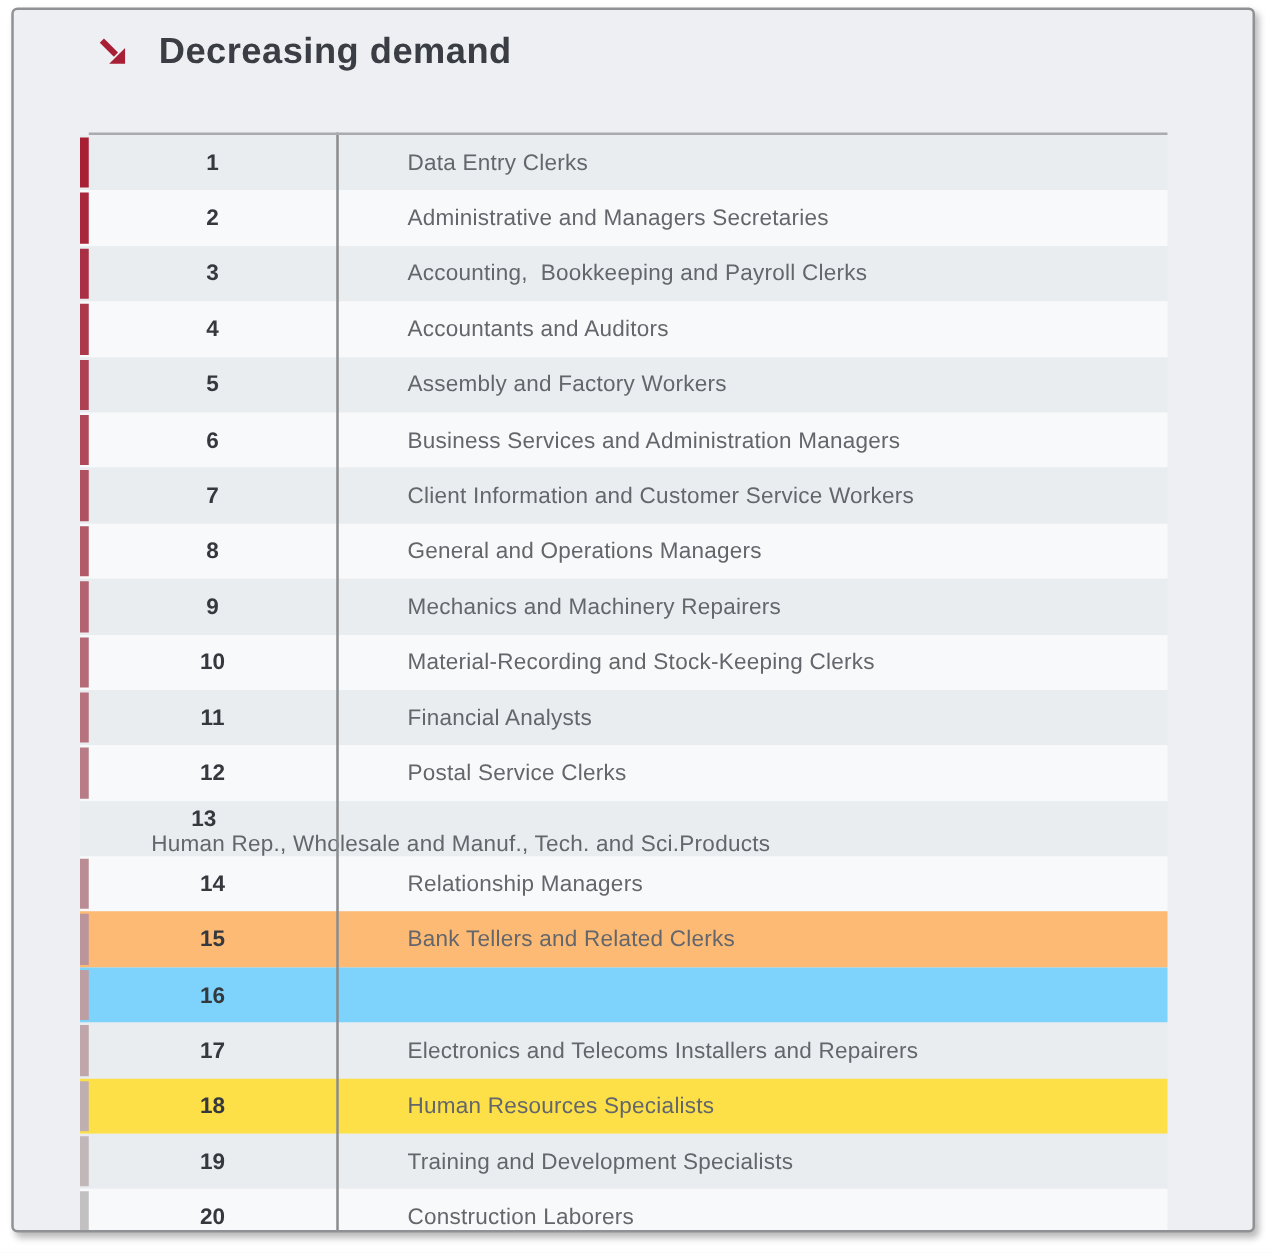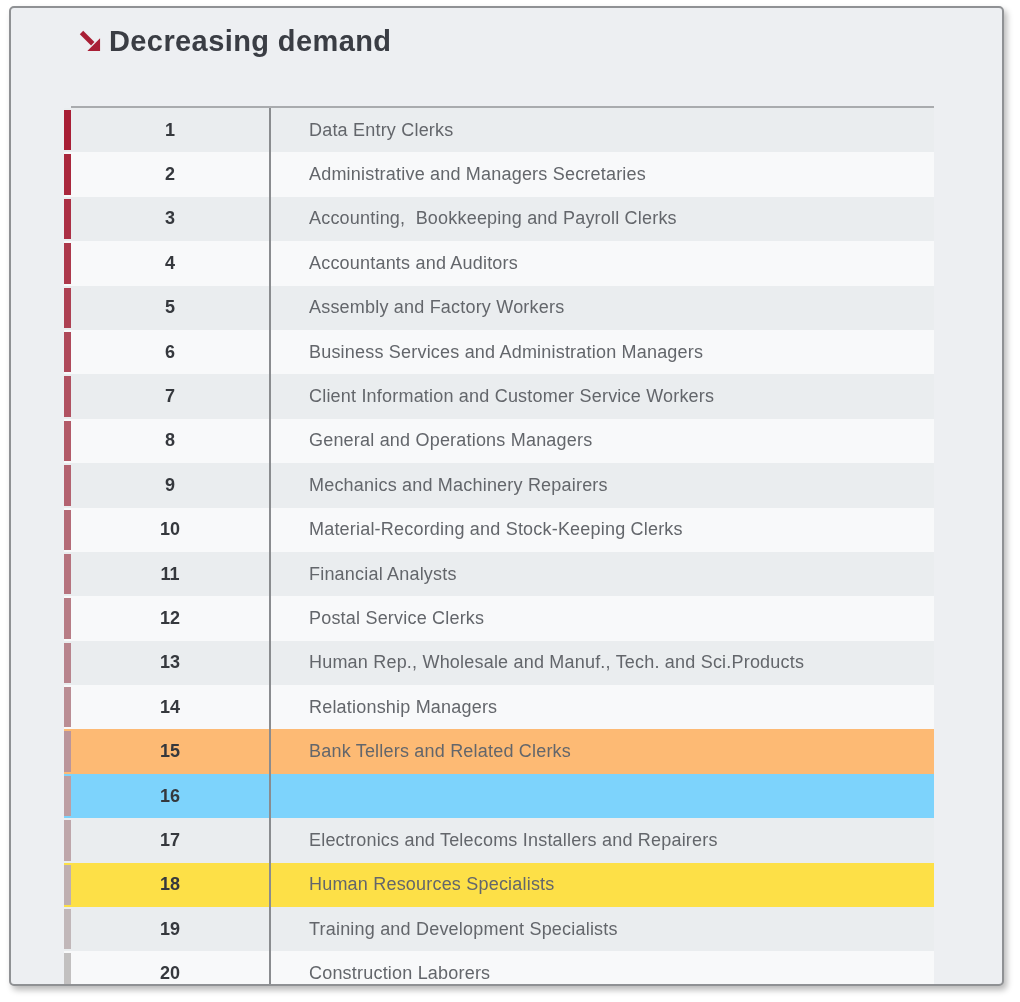--- a/index.html
+++ b/index.html
@@ -22,21 +22,21 @@
     border-radius: 5px;
     overflow: hidden;
     box-shadow: 3px 4px 6px rgba(0,0,0,0.28);
   }
   .header {
     position: absolute;
     left: 66px;
     top: 17px;
     display: flex;
     align-items: center;
-    gap: 5px;
+    gap: 23px;
   }
   .arrow-icon {
     width: 27px;
     height: 27px;
     color: var(--accent-red, #a81e35);
     display: inline-block;
   }
   .arrow-icon svg { display: block; width: 100%; height: 100%; }
   .fig-title {
     margin: 0;
@@ -86,21 +86,21 @@
     align-items: center;
     justify-content: center;
     font-size: 18px;
     font-weight: 700;
     color: var(--rank-text, #35383d);
   }
   .label {
     flex: 1;
     display: flex;
     align-items: center;
-    padding-left: 40px;
+    padding-left: 57px;
     font-size: 18px;
     letter-spacing: 0.2px;
     color: var(--label-text, #63666b);
     white-space: pre;
     overflow: hidden;
   }
   .col-divider {
     position: absolute;
     left: 205px;
     top: 0;
@@ -180,21 +180,21 @@
         <div class="row" style="background: rgb(234, 237, 239);">
     <span class="bar" style="background: rgb(182, 115, 126);"></span>
     <span class="rank">11</span>
     <span class="label">Financial Analysts</span>
   </div>
         <div class="row" style="background: rgb(248, 249, 250);">
     <span class="bar" style="background: rgb(183, 124, 133);"></span>
     <span class="rank">12</span>
     <span class="label">Postal Service Clerks</span>
   </div>
-        <div class="row" style="background: rgb(234, 237, 239);">
+        <div class="row" style="background: rgb(234, 237, 239); flex-direction: column;">
     <span class="bar" style="background: rgb(184, 132, 141);"></span>
     <span class="rank">13</span>
     <span class="label">Human Rep., Wholesale and Manuf., Tech. and Sci.Products</span>
   </div>
         <div class="row" style="background: rgb(248, 249, 250); text-align: center;">
     <span class="bar" style="background: rgb(186, 141, 148);"></span>
     <span class="rank">14</span>
     <span class="label">Relationship Managers</span>
   </div>
         <div class="row" style="background: #fdba74;">

